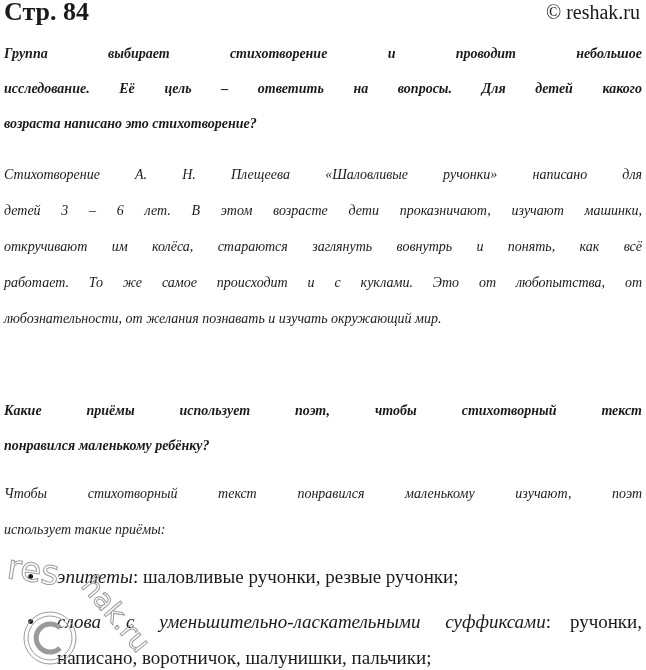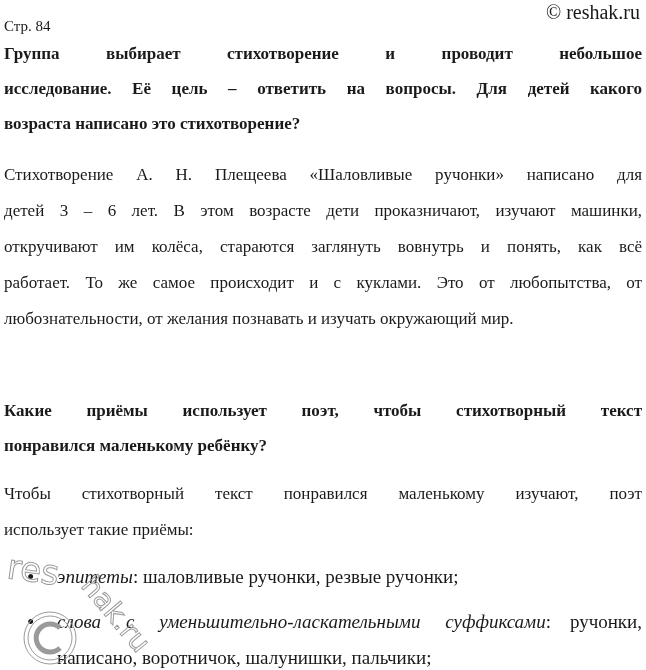--- a/index.html
+++ b/index.html
@@ -13,34 +13,35 @@
       position: relative;
       overflow: hidden;
       font-family: "Liberation Serif", "DejaVu Serif", serif;
       color: #1a1a1a;
     }
     .line {
       position: absolute;
       left: 4px;
       right: 4px;
       white-space: nowrap;
-      font-size: 17px;
+      font-size: 14px;
       line-height: 24px;
+      font-style: italic;
     }
     .bold { font-weight: bold; }
     .justify {
       text-align: justify;
       text-align-last: justify;
     }
     .header-left {
       position: absolute;
       left: 4px;
-      top: 14px;
-      font-size: 15px;
-      font-weight: normal;
+      top: 0px;
+      font-size: 26px;
+      font-weight: bold;
       line-height: 24px;
     }
     .header-right {
       position: absolute;
       right: 6px;
       top: 0px;
       font-size: 20px;
       line-height: 24px;
     }
     .bullet-dot {

